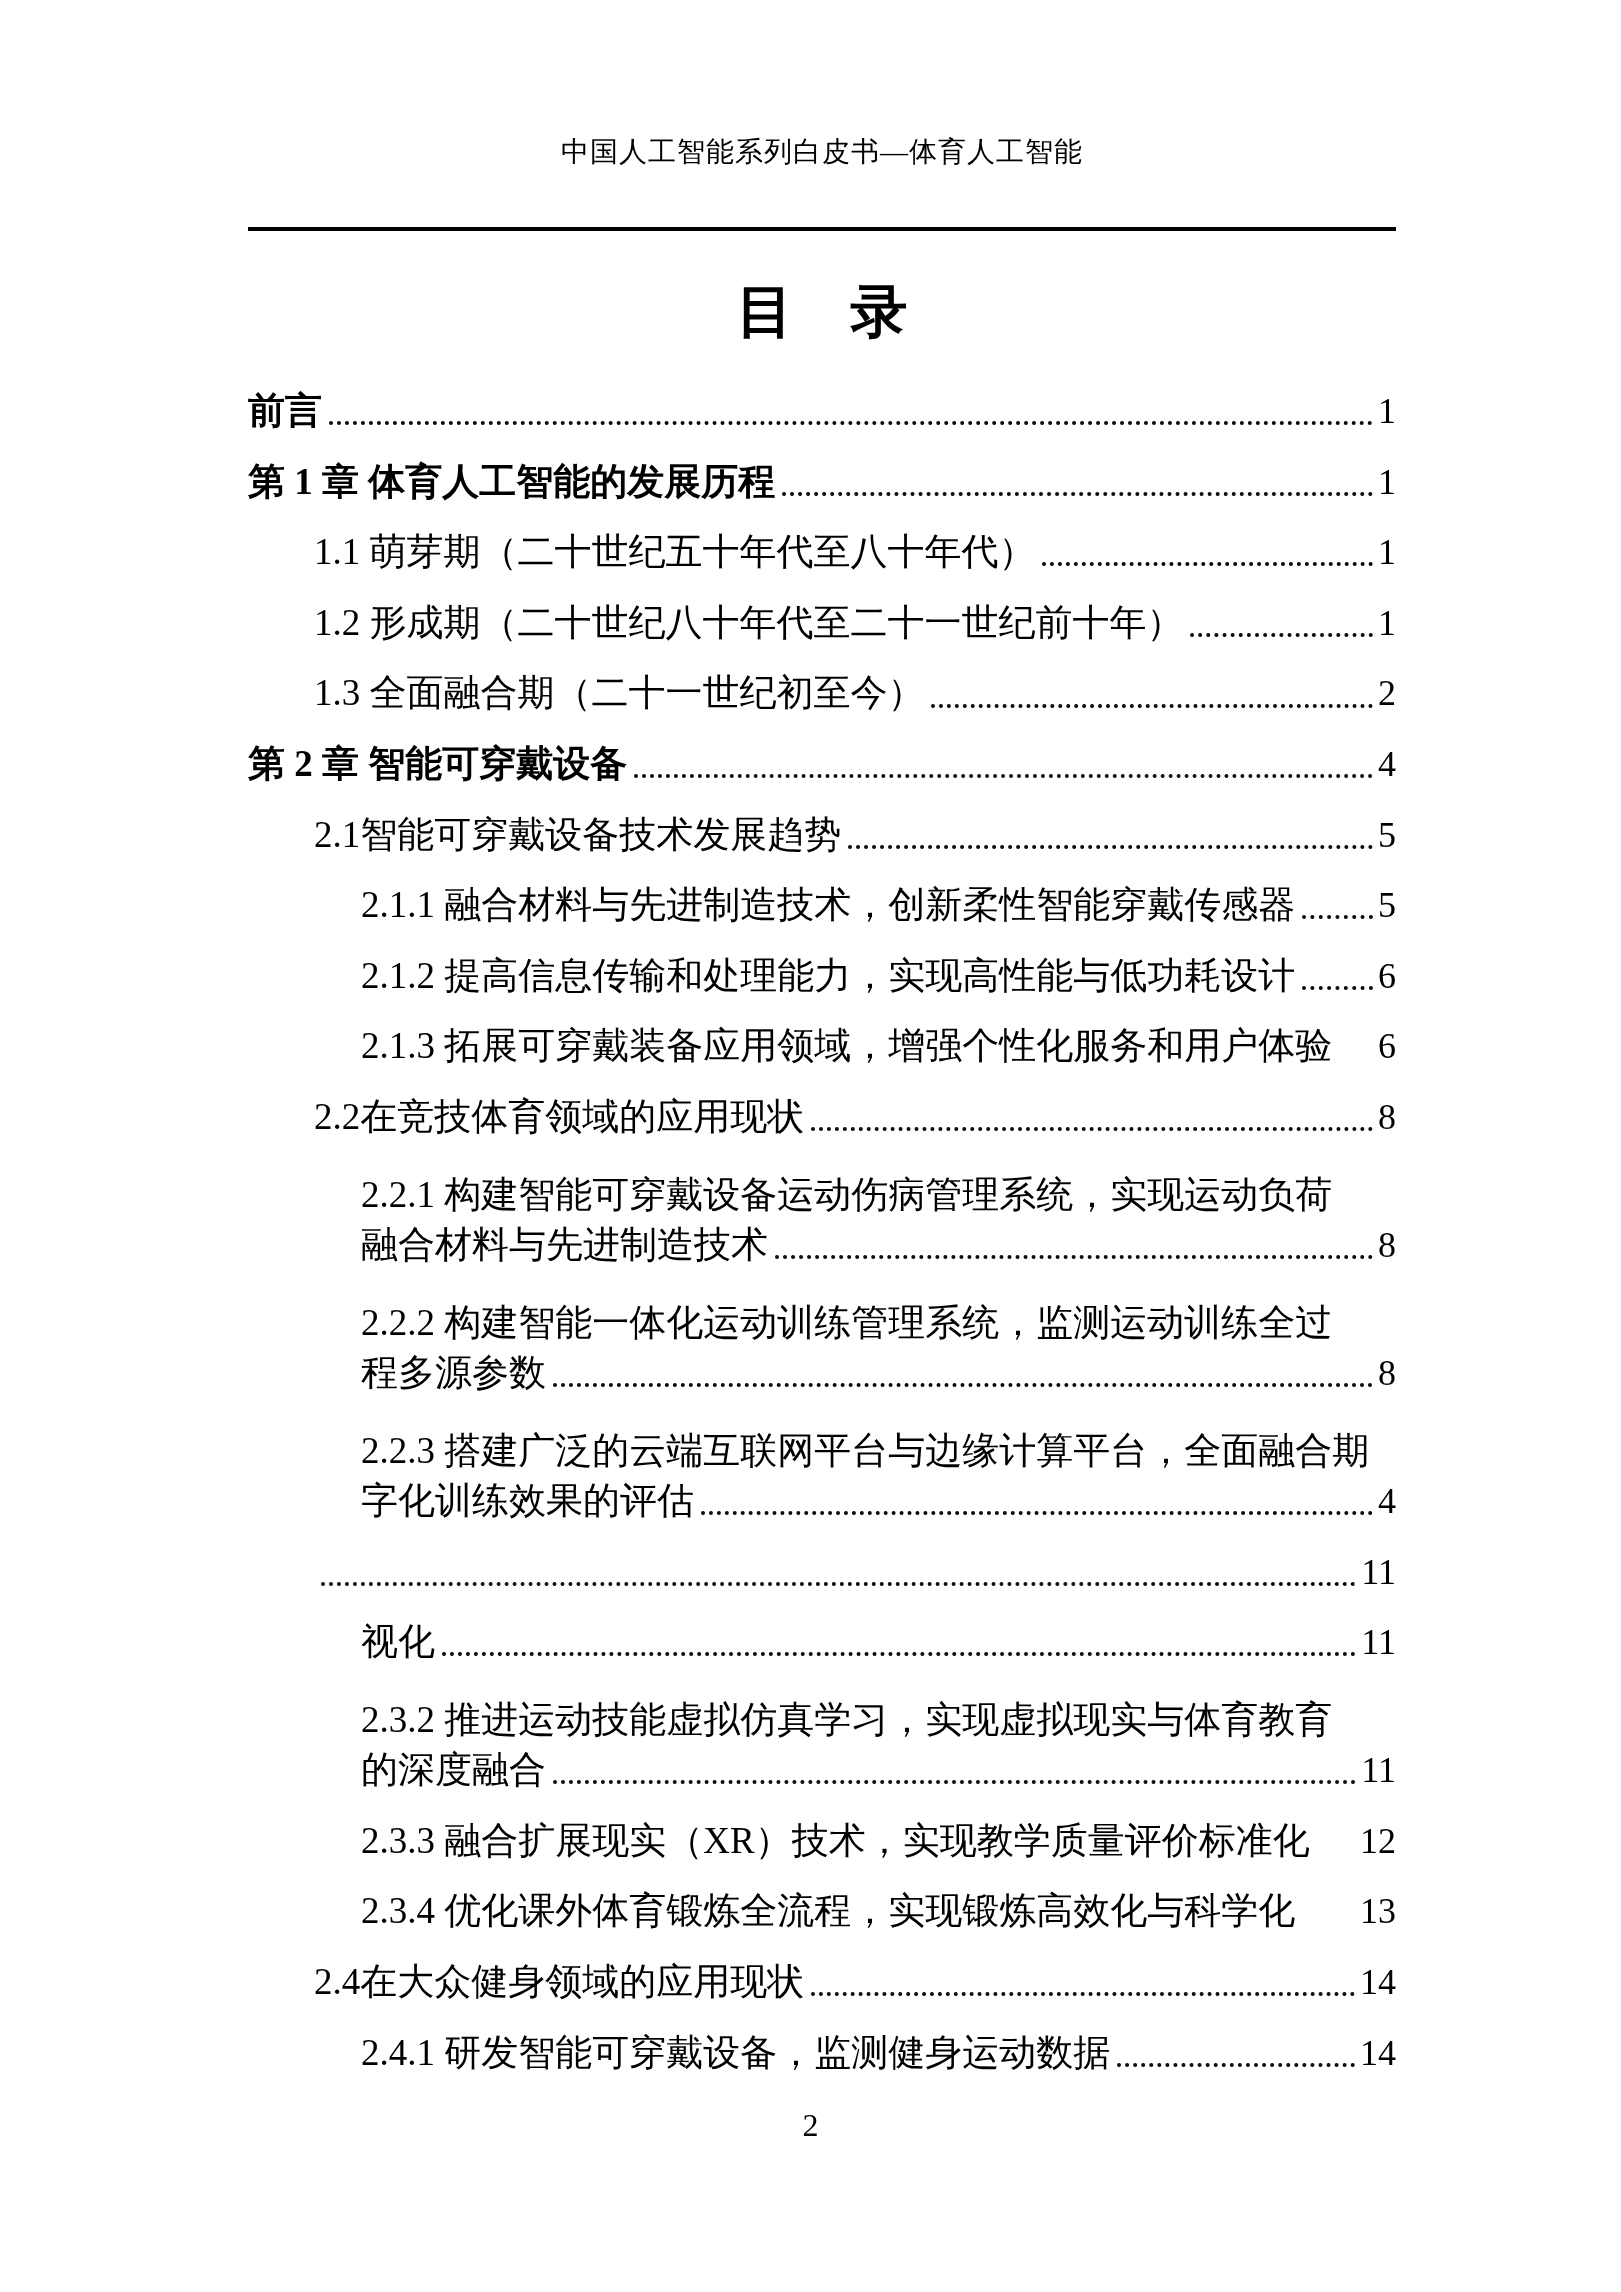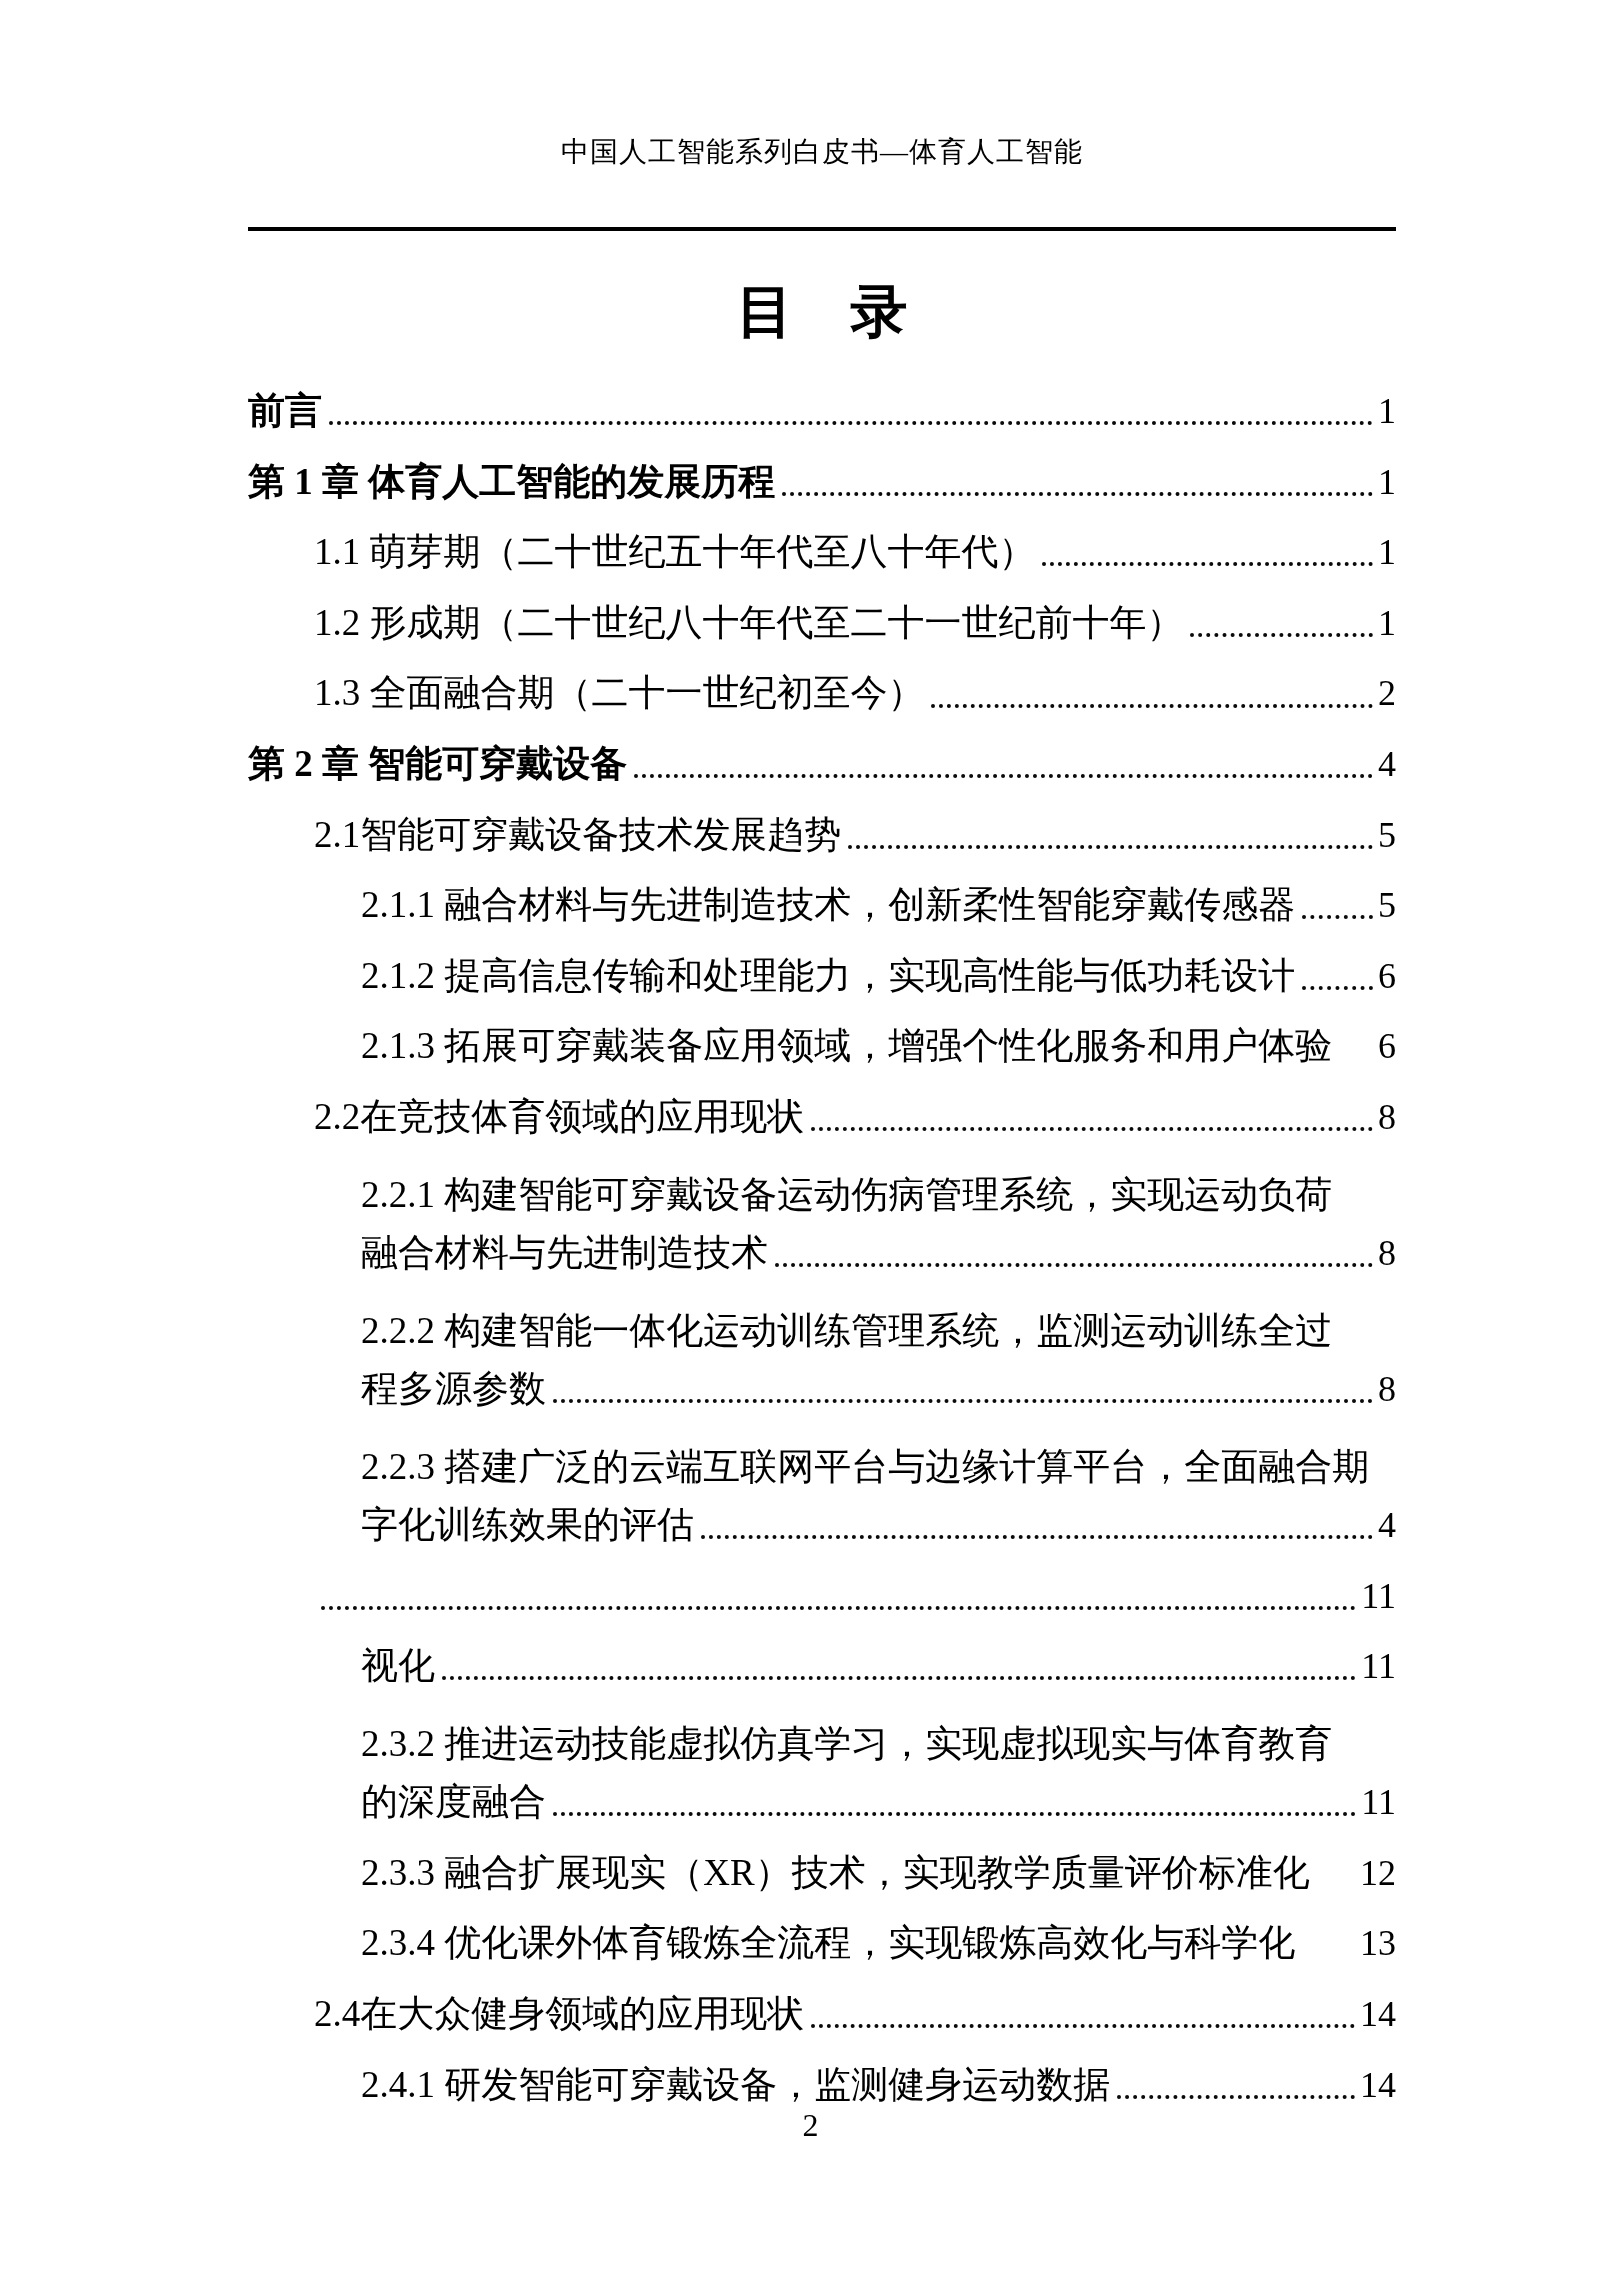--- a/index.html
+++ b/index.html
@@ -39,21 +39,21 @@
   .toc {
     margin-top: 45px;
     font-size: 37px;
     line-height: 50px;
   }
   .toc-entry { margin-bottom: 20.6px; }
   .toc-entry.lvl-1 { margin-left: 66px; }
   .toc-entry.lvl-2 { margin-left: 113px; }
   .toc-entry.bold .entry-text { font-weight: 700; }
   .entry-line { text-align: left; white-space: nowrap; margin-top: 28px; }
-  .entry-last { display: flex; margin-top: 8px; }
+  .entry-last { display: flex; }
   .entry-last .entry-text { white-space: nowrap; flex: 0 0 auto; }
   .leader {
     flex: 1 1 auto;
     min-width: 13.7px;
     height: 0;
     align-self: flex-end;
     border-bottom: 4.4px dotted #0a0a0a;
     margin: 0 4.9px 10.8px 6.9px;
   }
   .leader.no-dots { border-bottom-color: transparent; }

